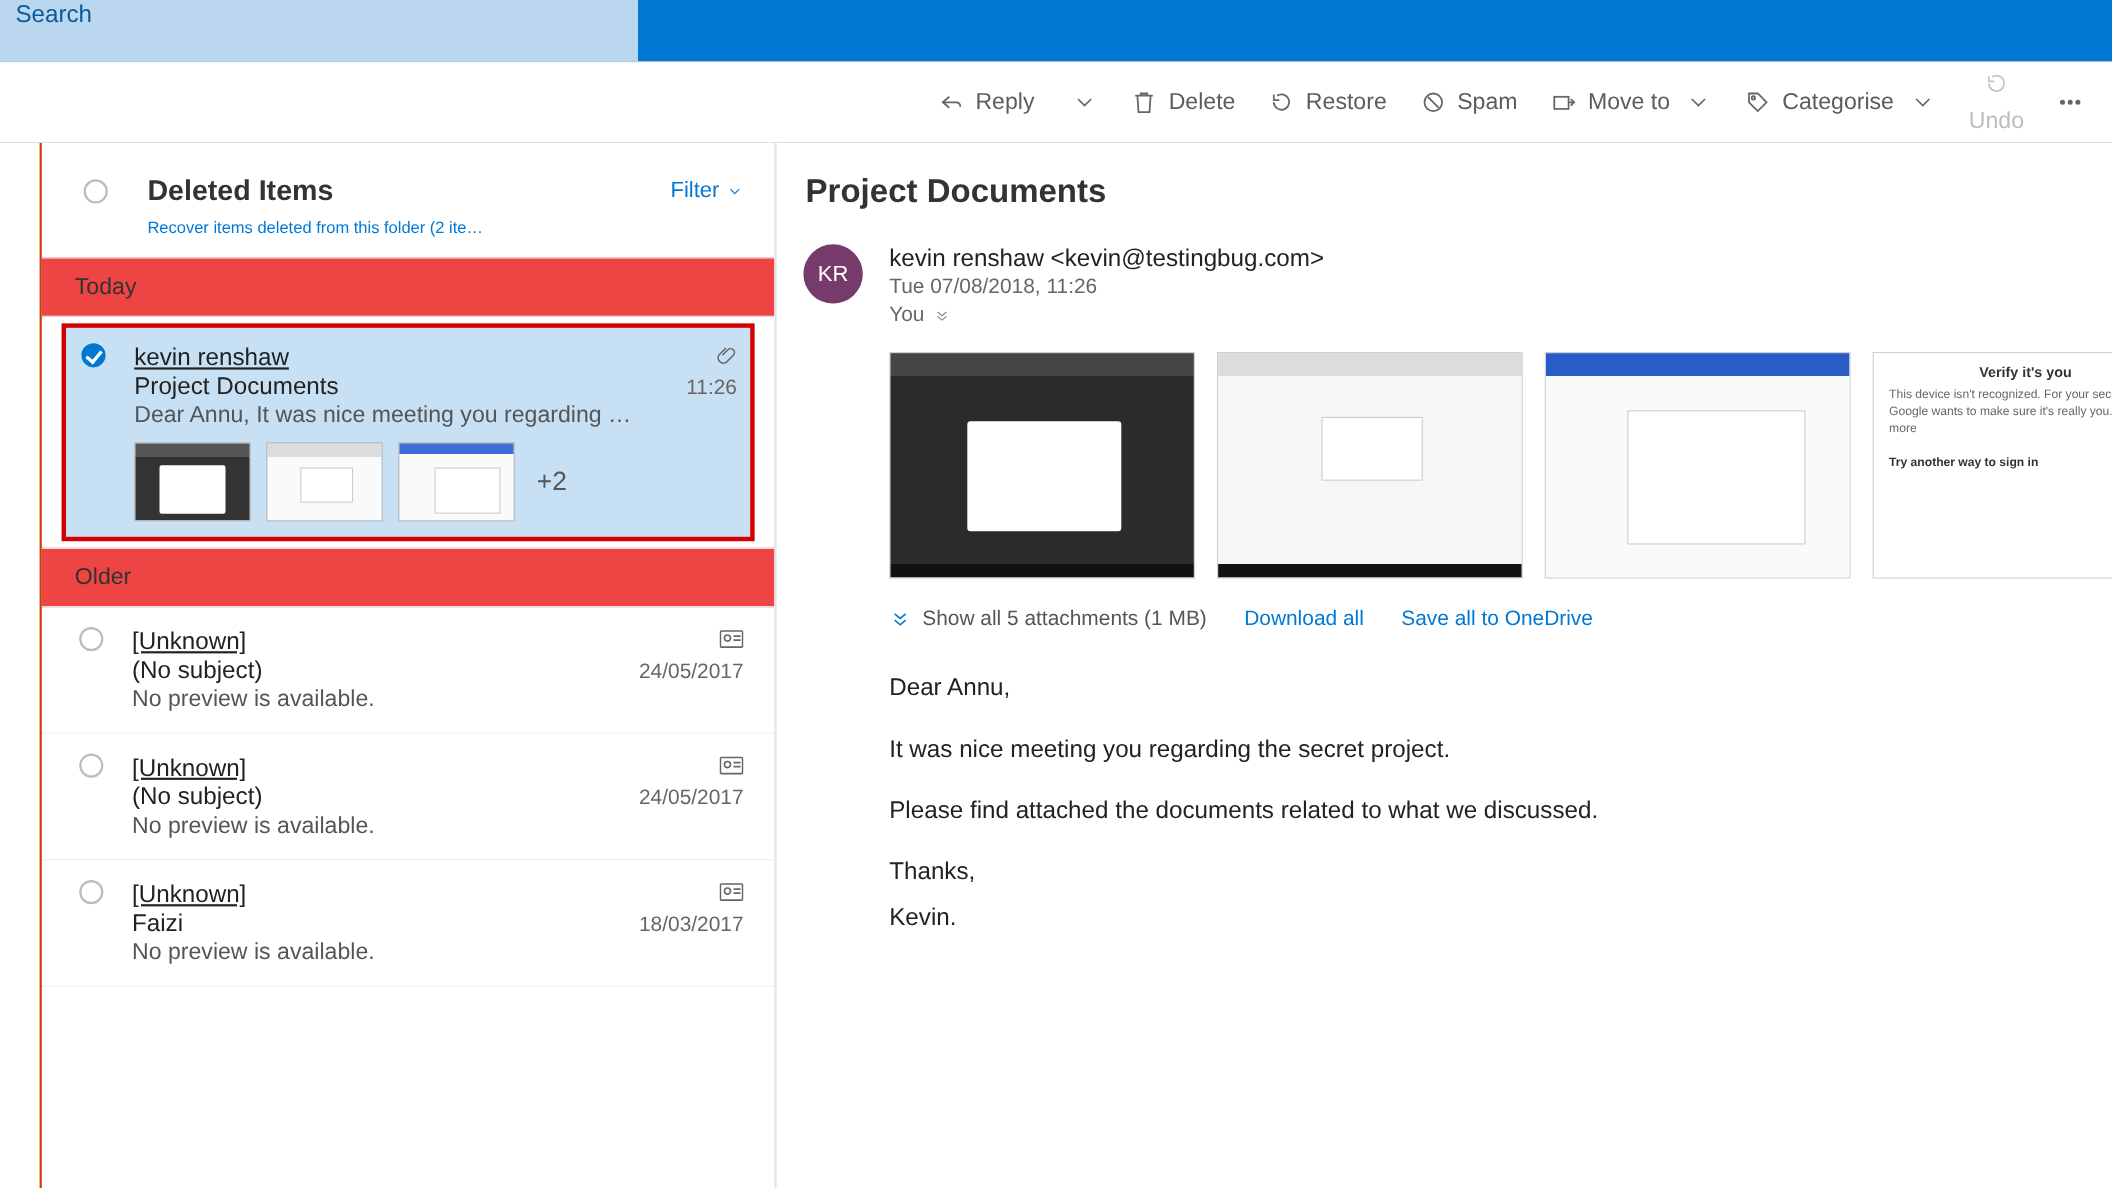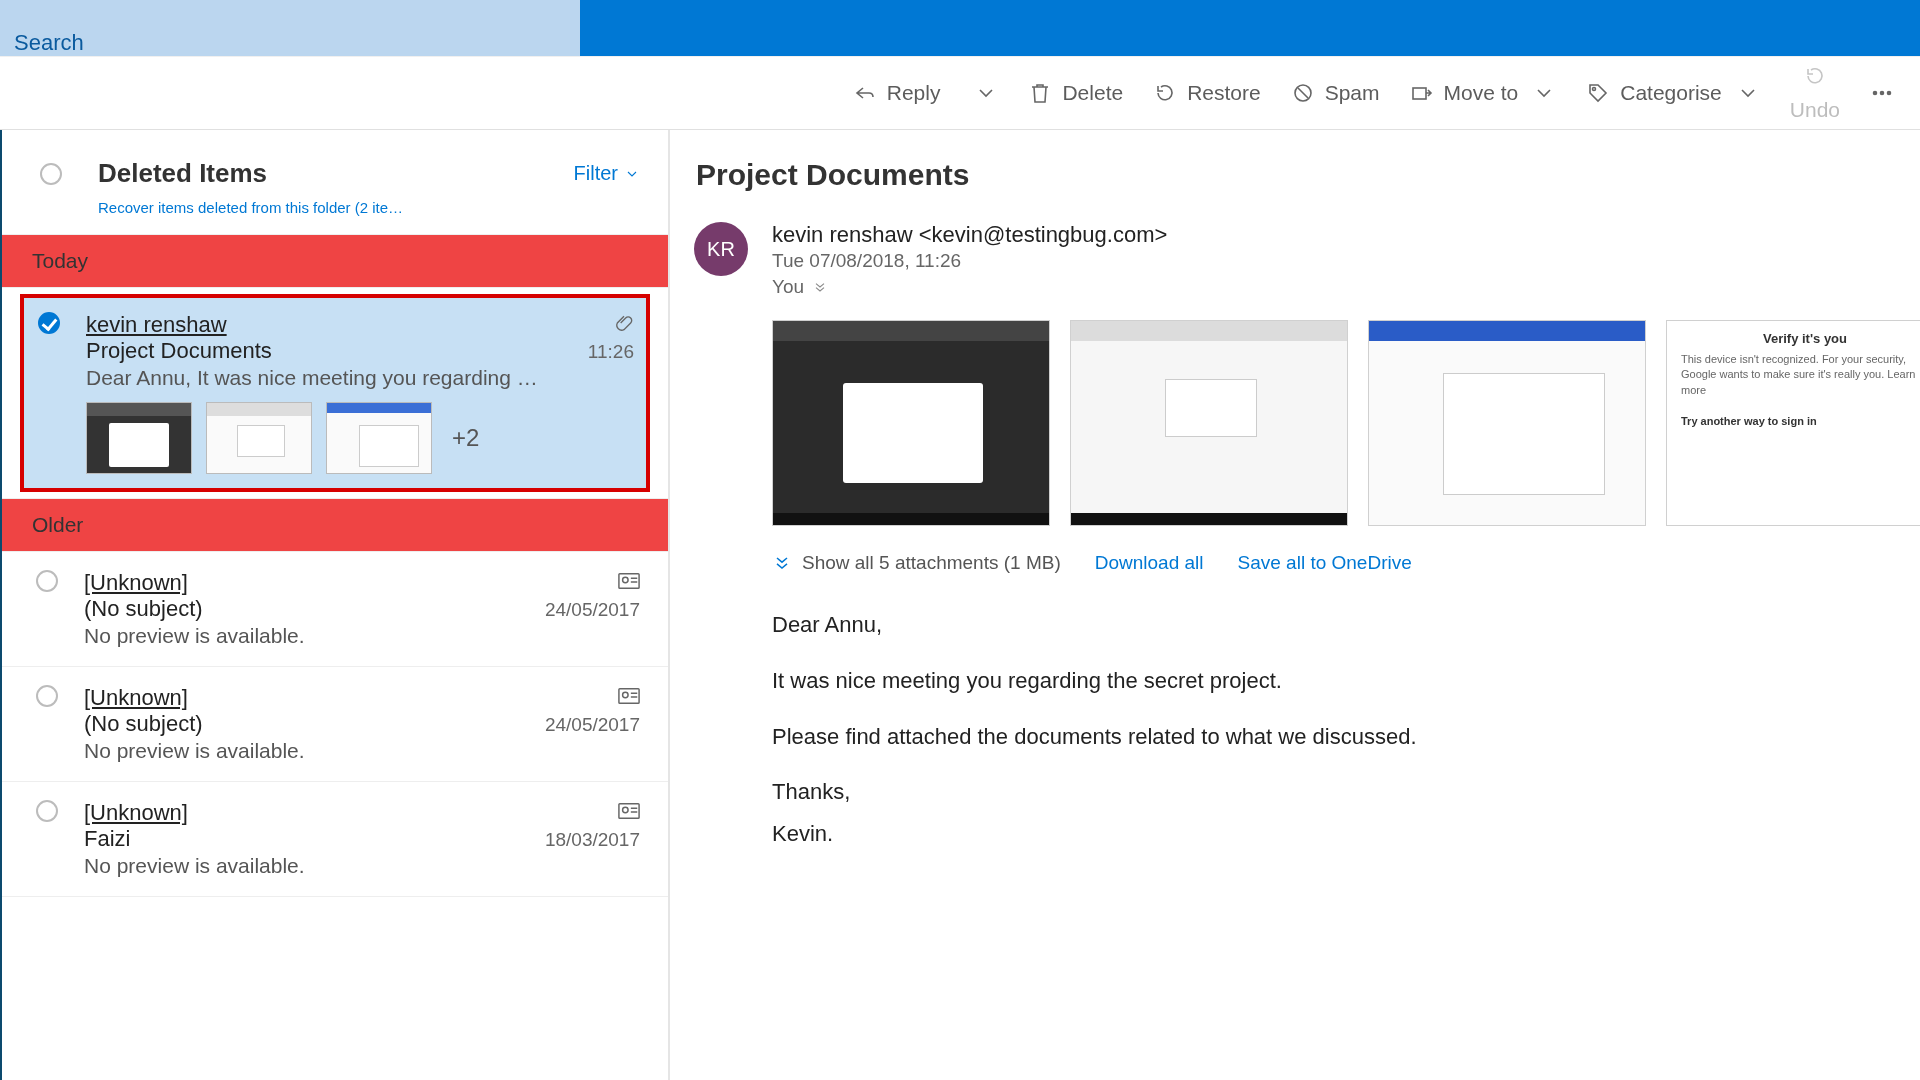--- a/index.html
+++ b/index.html
@@ -1,35 +1,35 @@
 <!DOCTYPE html>
 <html><head>
 <meta charset="utf-8">
 <style>
   * { box-sizing: border-box; margin: 0; padding: 0; }
   body { font-family: "Segoe UI", -apple-system, Arial, sans-serif; font-size: 16px; color: #333; background: #fff; width: 1920px; height: 1080px; overflow: hidden; }
 
   
   .search-bar { display: flex; height: 56px; background: #0078d4; align-items: stretch; }
-  .search-input-wrap { width: 580px; background: #bbd6ef; display: flex; align-items: flex-end; padding-left: 14px; }
+  .search-input-wrap { width: 580px; background: #bbd6ef; display: flex; align-items: flex-start; padding-left: 14px; }
   .search-input { border: none; background: transparent; font-size: 22px; color: #0a5a9e; width: 100%; outline: none; }
   .search-input::placeholder { color: #0a5a9e; }
 
   
   .toolbar { display: flex; align-items: center; height: 74px; border-bottom: 1px solid #e0e0e0; padding: 0 26px; gap: 30px; color: #3b3b3b; font-size: 21px; border-top: 1px solid #f0f0f0; justify-content: flex-end; }
   .tb-btn { display: inline-flex; align-items: center; gap: 10px; cursor: pointer; color: #5c5c5c; }
   .tb-btn.disabled { color: #bdbdbd; flex-direction: column; }
   .chev { margin-left: 4px; }
   svg.ico { width: 24px; height: 24px; stroke: #666; fill: none; stroke-width: 1.6; }
   .disabled svg.ico { stroke: #c5c5c5; }
 
   .content { display: flex; height: calc(100% - 56px - 74px); }
 
   
-  .list-pane { width: 670px; border-right: 2px solid #e5e5e5; display: flex; flex-direction: column; border-left: 2px solid #0c4a6e; overflow: hidden; }
+  .list-pane { width: 670px; border-right: 2px solid #e5e5e5; display: flex; flex-direction: column; border-left: 2px solid #c2410c; overflow: hidden; margin-left: 36px; }
   .list-header { padding: 28px 28px 10px 38px; display: flex; align-items: center; }
   .sel-circle { width: 22px; height: 22px; border: 2px solid #bcbcbc; border-radius: 50%; flex-shrink: 0; }
   .sel-circle.checked { background: #0078d4; border-color: #0078d4; position: relative; }
   .sel-circle.checked::after { content: ""; position: absolute; left: 5px; top: 2px; width: 6px; height: 11px; border: solid #fff; border-width: 0 3px 3px 0; transform: rotate(40deg); }
   .folder-title { font-weight: 700; font-size: 26px; margin-left: 36px; flex: 1; }
   .filter-btn { color: #0078d4; font-size: 20px; display: inline-flex; align-items: center; gap: 6px; cursor: pointer; }
   .recover-link { color: #0078d4; font-size: 15px; padding: 0 0 18px 96px; cursor: pointer; white-space: nowrap; overflow: hidden; text-overflow: ellipsis; max-width: 560px; }
 
   .section-label { background: #ef4444; color: #333; font-size: 21px; padding: 14px 30px; border-top: 1px solid #eee; border-bottom: 1px solid #eee; }
 

